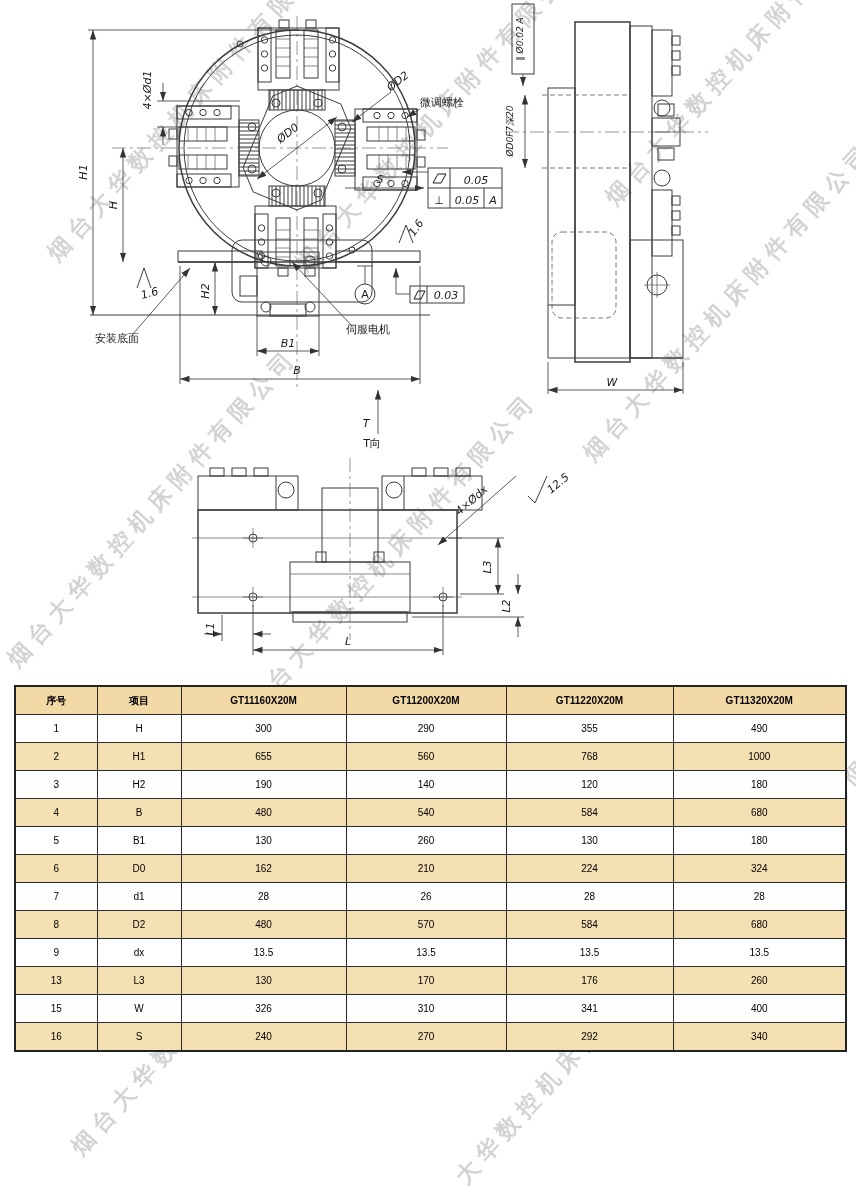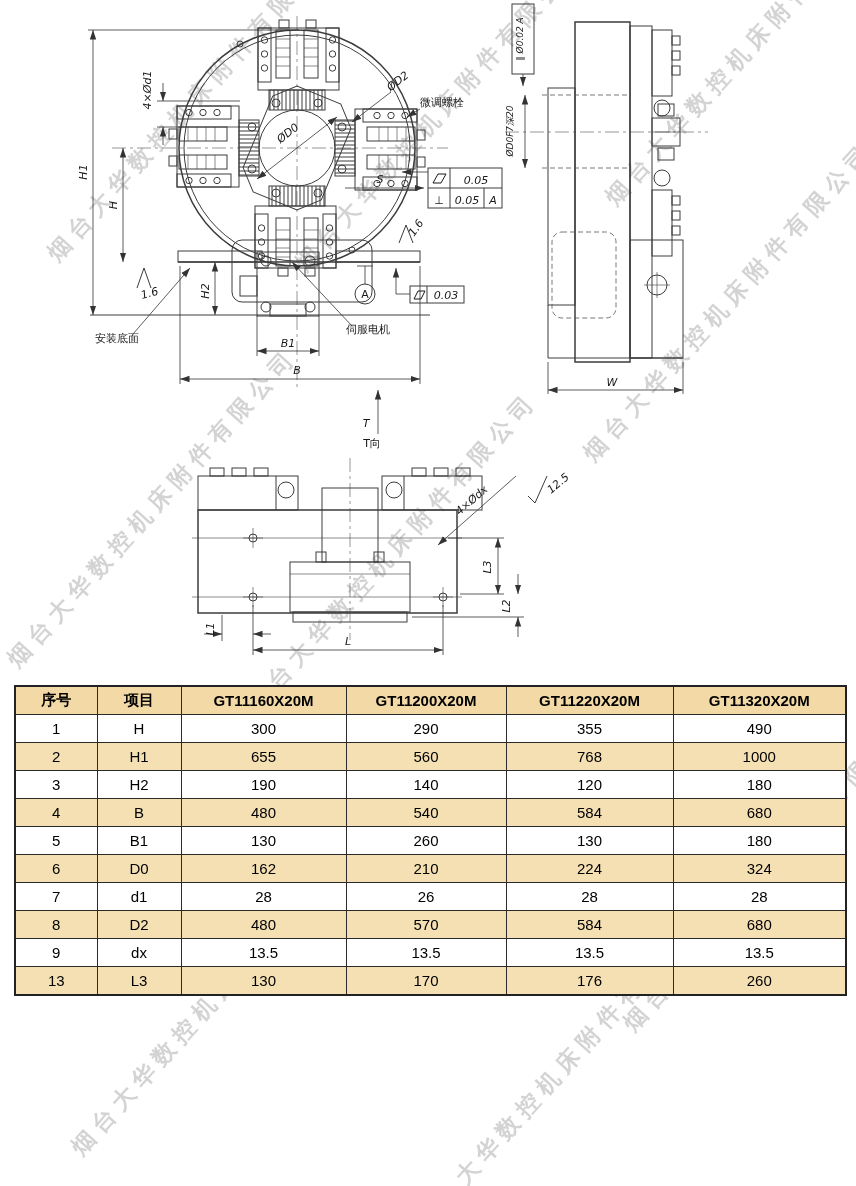--- a/index.html
+++ b/index.html
@@ -23,21 +23,21 @@
   .hid{fill:none;stroke:#555;stroke-width:.8;stroke-dasharray:5 3}
   .dim{fill:none;stroke:#333;stroke-width:.8}
   svg text{font:italic 11px "DejaVu Sans",sans-serif;fill:#1a1a1a}
   svg text.cjk{font-style:normal;font-size:11px}
   svg text.s9{font-size:9px}
   .hatchrect{fill:url(#hatch);stroke:#3c3c3c;stroke-width:1}
   
   .spec{
     position:absolute;left:14px;top:685px;width:831px;
     border-collapse:collapse;table-layout:fixed;
-    font-size:15px;color:#000;border:2px solid #222;
+    font-size:10px;color:#000;border:2px solid #222;
   }
   .spec th,.spec td{
     border:1px solid #2a2a2a;height:27px;text-align:center;
     padding:0;overflow:hidden;white-space:nowrap;
   }
   .spec th{background:var(--header-bg,#f2d9a6);font-weight:bold}
   .spec td{background:var(--row-bg,#fff)}
   .spec tbody tr:nth-child(even) td{background:var(--row-alt-bg,#f6e3ba)}
 </style>
 </head>
@@ -425,14 +425,30 @@
         <td>13.5</td>
       </tr>
       <tr>
         <td>13</td>
         <td>L3</td>
         <td>130</td>
         <td>170</td>
         <td>176</td>
         <td>260</td>
       </tr>
+      <tr>
+        <td>15</td>
+        <td>W</td>
+        <td>326</td>
+        <td>310</td>
+        <td>341</td>
+        <td>400</td>
+      </tr>
+      <tr>
+        <td>16</td>
+        <td>S</td>
+        <td>240</td>
+        <td>270</td>
+        <td>292</td>
+        <td>340</td>
+      </tr>
     </tbody>
 </table>
 
 </body></html>

